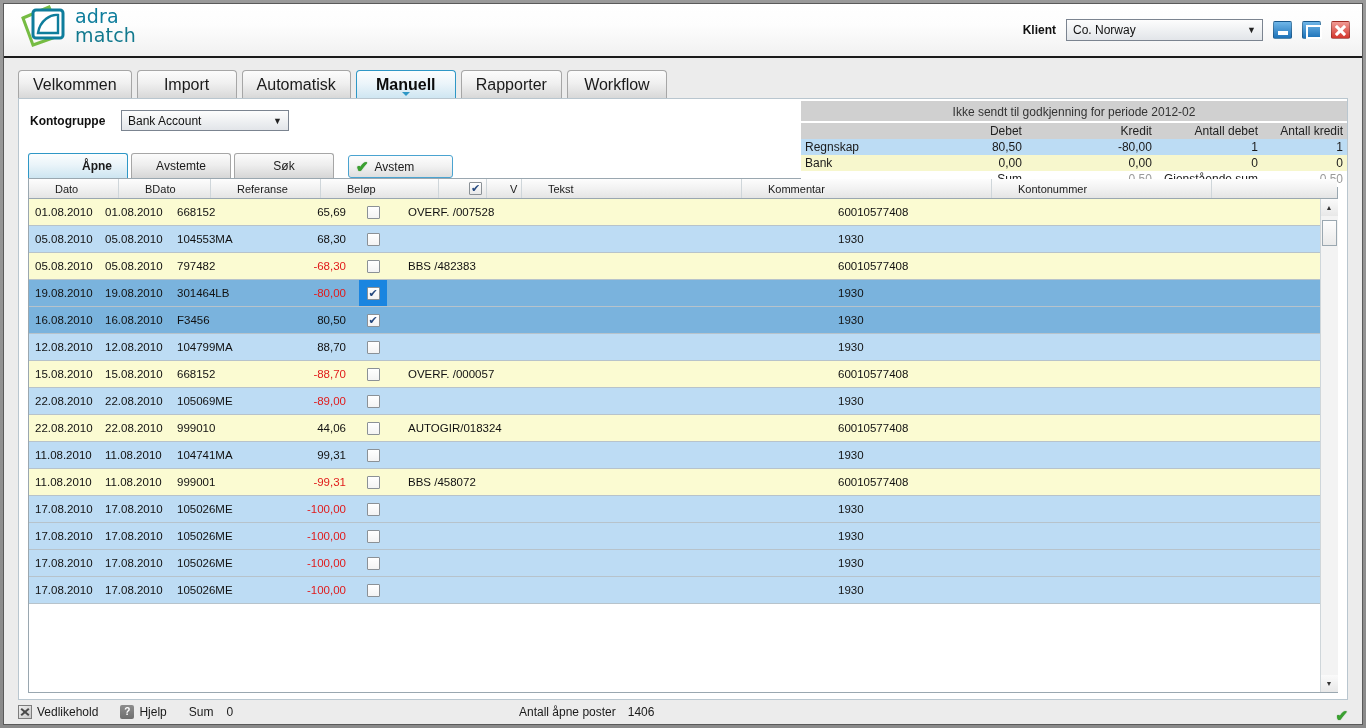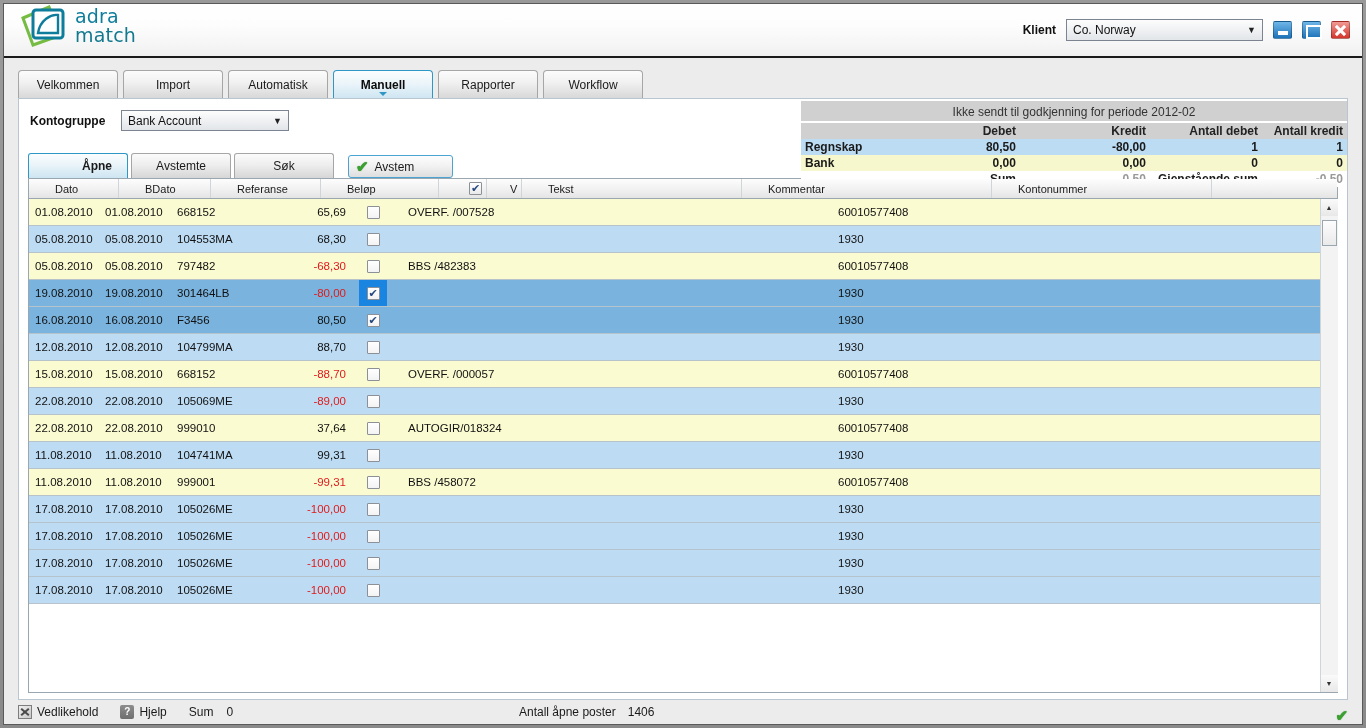--- a/index.html
+++ b/index.html
@@ -79,21 +79,21 @@
 
   
   #tabstrip {
     height: 30px; margin: 10px 0 0 14px;
     display: flex; align-items: flex-end; gap: 5px;
     flex: 0 0 auto; position: relative; z-index: 3;
   }
   .tab {
     height: 28px; min-width: 100px; padding: 0 14px;
     display: flex; align-items: center; justify-content: center;
-    font-size: 12px; color: #1a1a1a;
+    font-size: 16px; color: #1a1a1a;
     background: linear-gradient(180deg,#fcfcfc 0%,#f0f0f0 45%,#d8d8d8 100%);
     border: 1px solid #a6a6a6; border-bottom: none;
     border-radius: 4px 4px 0 0;
   }
   .tab.active {
     background: linear-gradient(180deg,#fbfdfe 0%,#ecf5fa 45%,#cfe6f2 100%);
     border-color: #2e97c6; font-weight: bold;
     position: relative; color: #0c0c0c;
   }
   .tab.active::after {
@@ -129,21 +129,21 @@
   #summary {
     position: absolute; right: 0px; top: 2px;
     width: 546px; font-size: 12px; color: #1a1a1a;
   }
   #summary-title {
     background: #d0d0d0; height: 22px; line-height: 22px;
     text-align: center; color: #333; font-size: 12px;
     border-bottom: 2px solid #fff;
   }
   #summary table { width: 100%; border-collapse: collapse; font-size: 12px; }
-  #summary td, #summary th { padding: 1px 4px; font-weight: bold; }
+  #summary td, #summary th { padding: 1px 4px; font-weight: normal; }
   #summary .hdr-row td { background: #d0d0d0; text-align: right; color:#222; }
   #summary .hdr-row td.lbl { text-align: left; }
   #summary .row-regnskap td { background: #bcdcf4; text-align: right; }
   #summary .row-bank td { background: #f7f7cd; text-align: right; }
   #summary .row-regnskap td.lbl, #summary .row-bank td.lbl { text-align: left; }
   #summary .row-sum td { background: #fff; text-align: right; }
   #summary .dim { color: #999; }
   .c-debet { width: 150px; }
   .c-kredit { width: 130px; }
   .c-ad { width: 95px; }
@@ -519,21 +519,21 @@
                 <div class="cell c-v"></div>
                 <div class="cell c-tekst"></div>
                 <div class="cell c-komm"></div>
                 <div class="cell c-konto">1930</div>
                 <div class="cell" style="flex: 1 1 0%;"></div>
               </div>
               <div class="grow yellow">
                 <div class="cell c-dato">22.08.2010</div>
                 <div class="cell c-bdato">22.08.2010</div>
                 <div class="cell c-ref">999010</div>
-                <div class="cell c-belop num">37,64</div>
+                <div class="cell c-belop num">44,06</div>
                 <div class="cell c-chk">
                   <span class="cbox"></span>
                 </div>
                 <div class="cell c-v"></div>
                 <div class="cell c-tekst">AUTOGIR/018324</div>
                 <div class="cell c-komm"></div>
                 <div class="cell c-konto">60010577408</div>
                 <div class="cell" style="flex: 1 1 0%;"></div>
               </div>
               <div class="grow blue">

